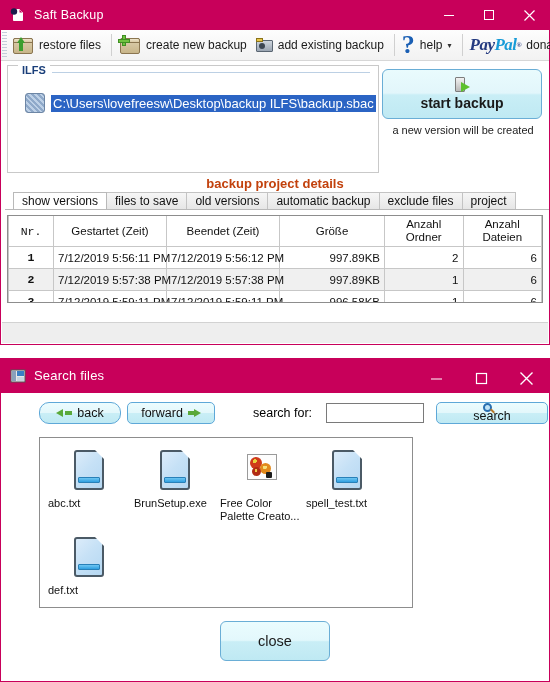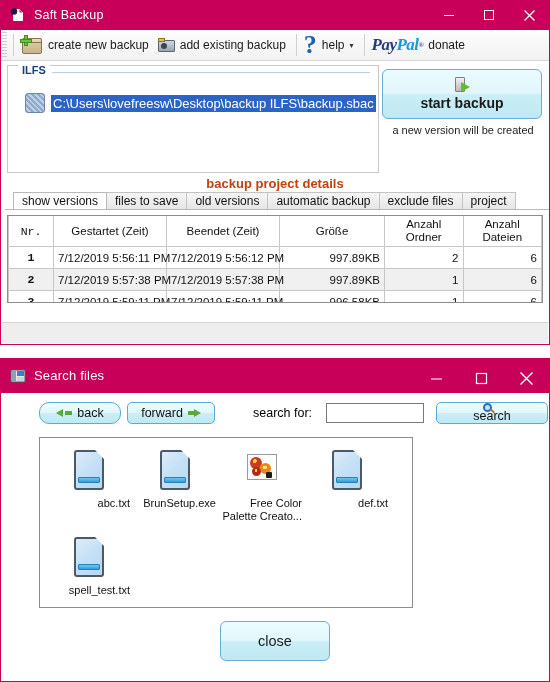--- a/index.html
+++ b/index.html
@@ -112,21 +112,21 @@
   .srch-lbl{margin-left:38px;font-size:12.5px;}
   .srch-input{margin-left:14px;width:98px;height:20px;border:1px solid #7a7a7a;background:#fff;box-sizing:border-box;}
   .pill.search{width:112px;margin-left:12px;flex-direction:column;}
   .mag{width:12px;height:12px;position:relative;margin-right:6px;}
   .mag .lens{position:absolute;left:0;top:0;width:9px;height:9px;border:2px solid #2a6fb0;border-radius:50%;
      box-sizing:border-box;background:#bfe3f7;}
   .mag .hdl{position:absolute;left:7px;top:7px;width:5px;height:2px;background:#b8792a;transform:rotate(45deg);}
   .filelist{position:absolute;left:38px;top:79px;width:374px;height:171px;border:1px solid #8d8d8d;
      background:#fff;box-sizing:border-box;}
   .fgrid{display:flex;flex-wrap:wrap;padding:10px 0 0 6px;}
-  .fitem{width:86px;margin:0 0 12px 0;text-align:right;}
+  .fitem{width:86px;margin:0 0 12px 0;text-align:left;}
   .fitem .cap{font-size:11px;color:#111;margin-top:5px;line-height:13px;word-wrap:break-word;padding:0 2px;}
   .ico-doc{width:40px;height:44px;margin:0 auto;position:relative;}
   .ico-doc .pg{position:absolute;left:5px;top:2px;width:30px;height:40px;box-sizing:border-box;
      background:linear-gradient(135deg,#dcecfa 0%,#c6e1f6 45%,#b6d8f2 100%);
      border:2px solid #4b5a66;border-radius:3px;}
   .ico-doc .fold{position:absolute;right:5px;top:2px;width:0;height:0;
      border-left:9px solid transparent;border-top:9px solid #ffffff;}
   .ico-doc .bar{position:absolute;left:9px;bottom:9px;width:22px;height:6px;
      background:linear-gradient(#6fc6f2,#2f9fe0);border:1px solid #2880b8;box-sizing:border-box;border-radius:1px;}
   .ico-pic{width:40px;height:44px;margin:0 auto;position:relative;}
@@ -172,20 +172,29 @@
       <div class="win-btn">
         <svg width="13" height="13" viewBox="0 0 13 13">
             <path d="M1.5 1.5L11.5 11.5M11.5 1.5L1.5 11.5" stroke="#fff" stroke-width="1.2"></path>
           </svg>
       </div>
     </div>
   </div>
 
   <div class="toolbar">
     <div class="grip"></div>
+    <div class="tb-item">
+      <span class="ico-folder">
+        <span class="body"></span>
+          <span class="flap"></span>
+        <span class="arr-up" style="left:5px;top:2px;"></span>
+          <span class="arr-up-stem" style="left:7px;top:8px;"></span>
+      </span>
+      <span class="lbl">restore files</span>
+    </div>
     <div class="tb-sep"></div>
     <div class="tb-item">
       <span class="ico-folder">
         <span class="body"></span>
           <span class="flap"></span>
         <span class="plus-v" style="left:3px;top:0px;"></span>
           <span class="plus-h" style="left:-1px;top:4px;"></span>
       </span>
       <span class="lbl">create new backup</span>
     </div>
@@ -384,30 +393,30 @@
           </div>
         <div class="cap">Free Color Palette Creato...</div>
       </div>
 
       <div class="fitem">
         <div class="ico-doc">
             <span class="pg"></span>
             <span class="fold"></span>
             <span class="bar"></span>
           </div>
-        <div class="cap">def.txt</div>
+        <div class="cap">spell_test.txt</div>
       </div>
 
       <div class="fitem">
         <div class="ico-doc">
             <span class="pg"></span>
             <span class="fold"></span>
             <span class="bar"></span>
           </div>
-        <div class="cap">spell_test.txt</div>
+        <div class="cap">def.txt</div>
       </div>
 
     </div>
   </div>
 
   <div class="close-wrap">
     <div class="close-btn">close</div>
   </div>
 </div>
 

